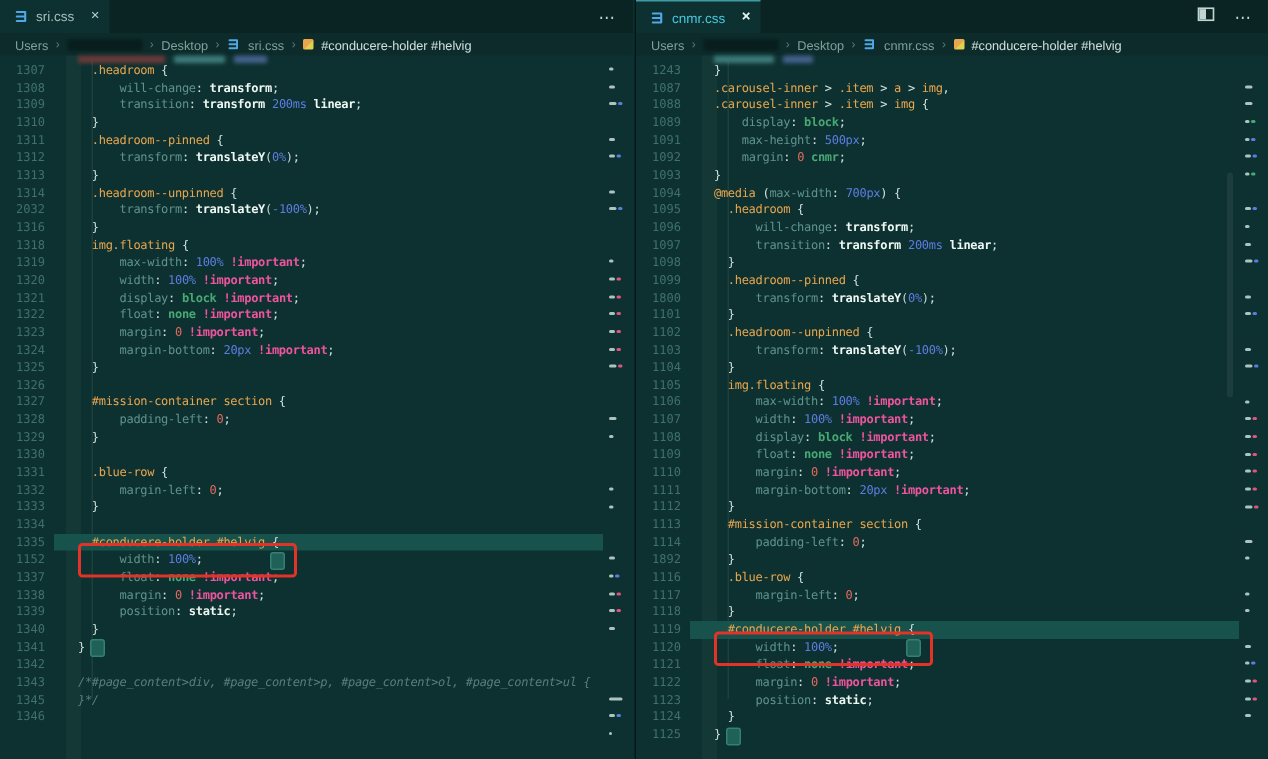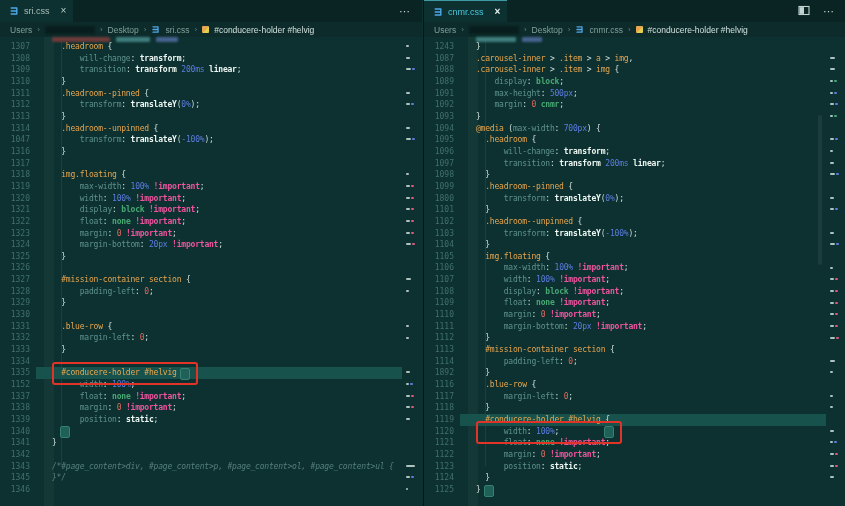--- a/index.html
+++ b/index.html
@@ -129,30 +129,26 @@
         </div>
         <div class="row">
           <span class="ln">1313</span>
           <span class="tx">  <span class="pn">}</span></span>
         </div>
         <div class="row">
           <span class="ln">1314</span>
           <span class="tx"><span class="sel">  .headroom--unpinned </span><span class="pn">{</span></span>
         </div>
         <div class="row">
-          <span class="ln">1047</span>
+          <span class="ln">2032</span>
           <span class="tx">      <span class="pr">transform</span><span class="pn">:</span> <span class="vw">translateY</span>(<span class="nb">-100%</span>)<span class="pn">;</span></span>
         </div>
         <div class="row">
           <span class="ln">1316</span>
           <span class="tx">  <span class="pn">}</span></span>
-        </div>
-        <div class="row">
-          <span class="ln">1317</span>
-          <span class="tx"></span>
         </div>
         <div class="row">
           <span class="ln">1318</span>
           <span class="tx"><span class="sel">  img.floating </span><span class="pn">{</span></span>
         </div>
         <div class="row">
           <span class="ln">1319</span>
           <span class="tx">      <span class="pr">max-width</span><span class="pn">:</span> <span class="nb">100%</span> <span class="imp">!important</span><span class="pn">;</span></span>
         </div>
         <div class="row">

